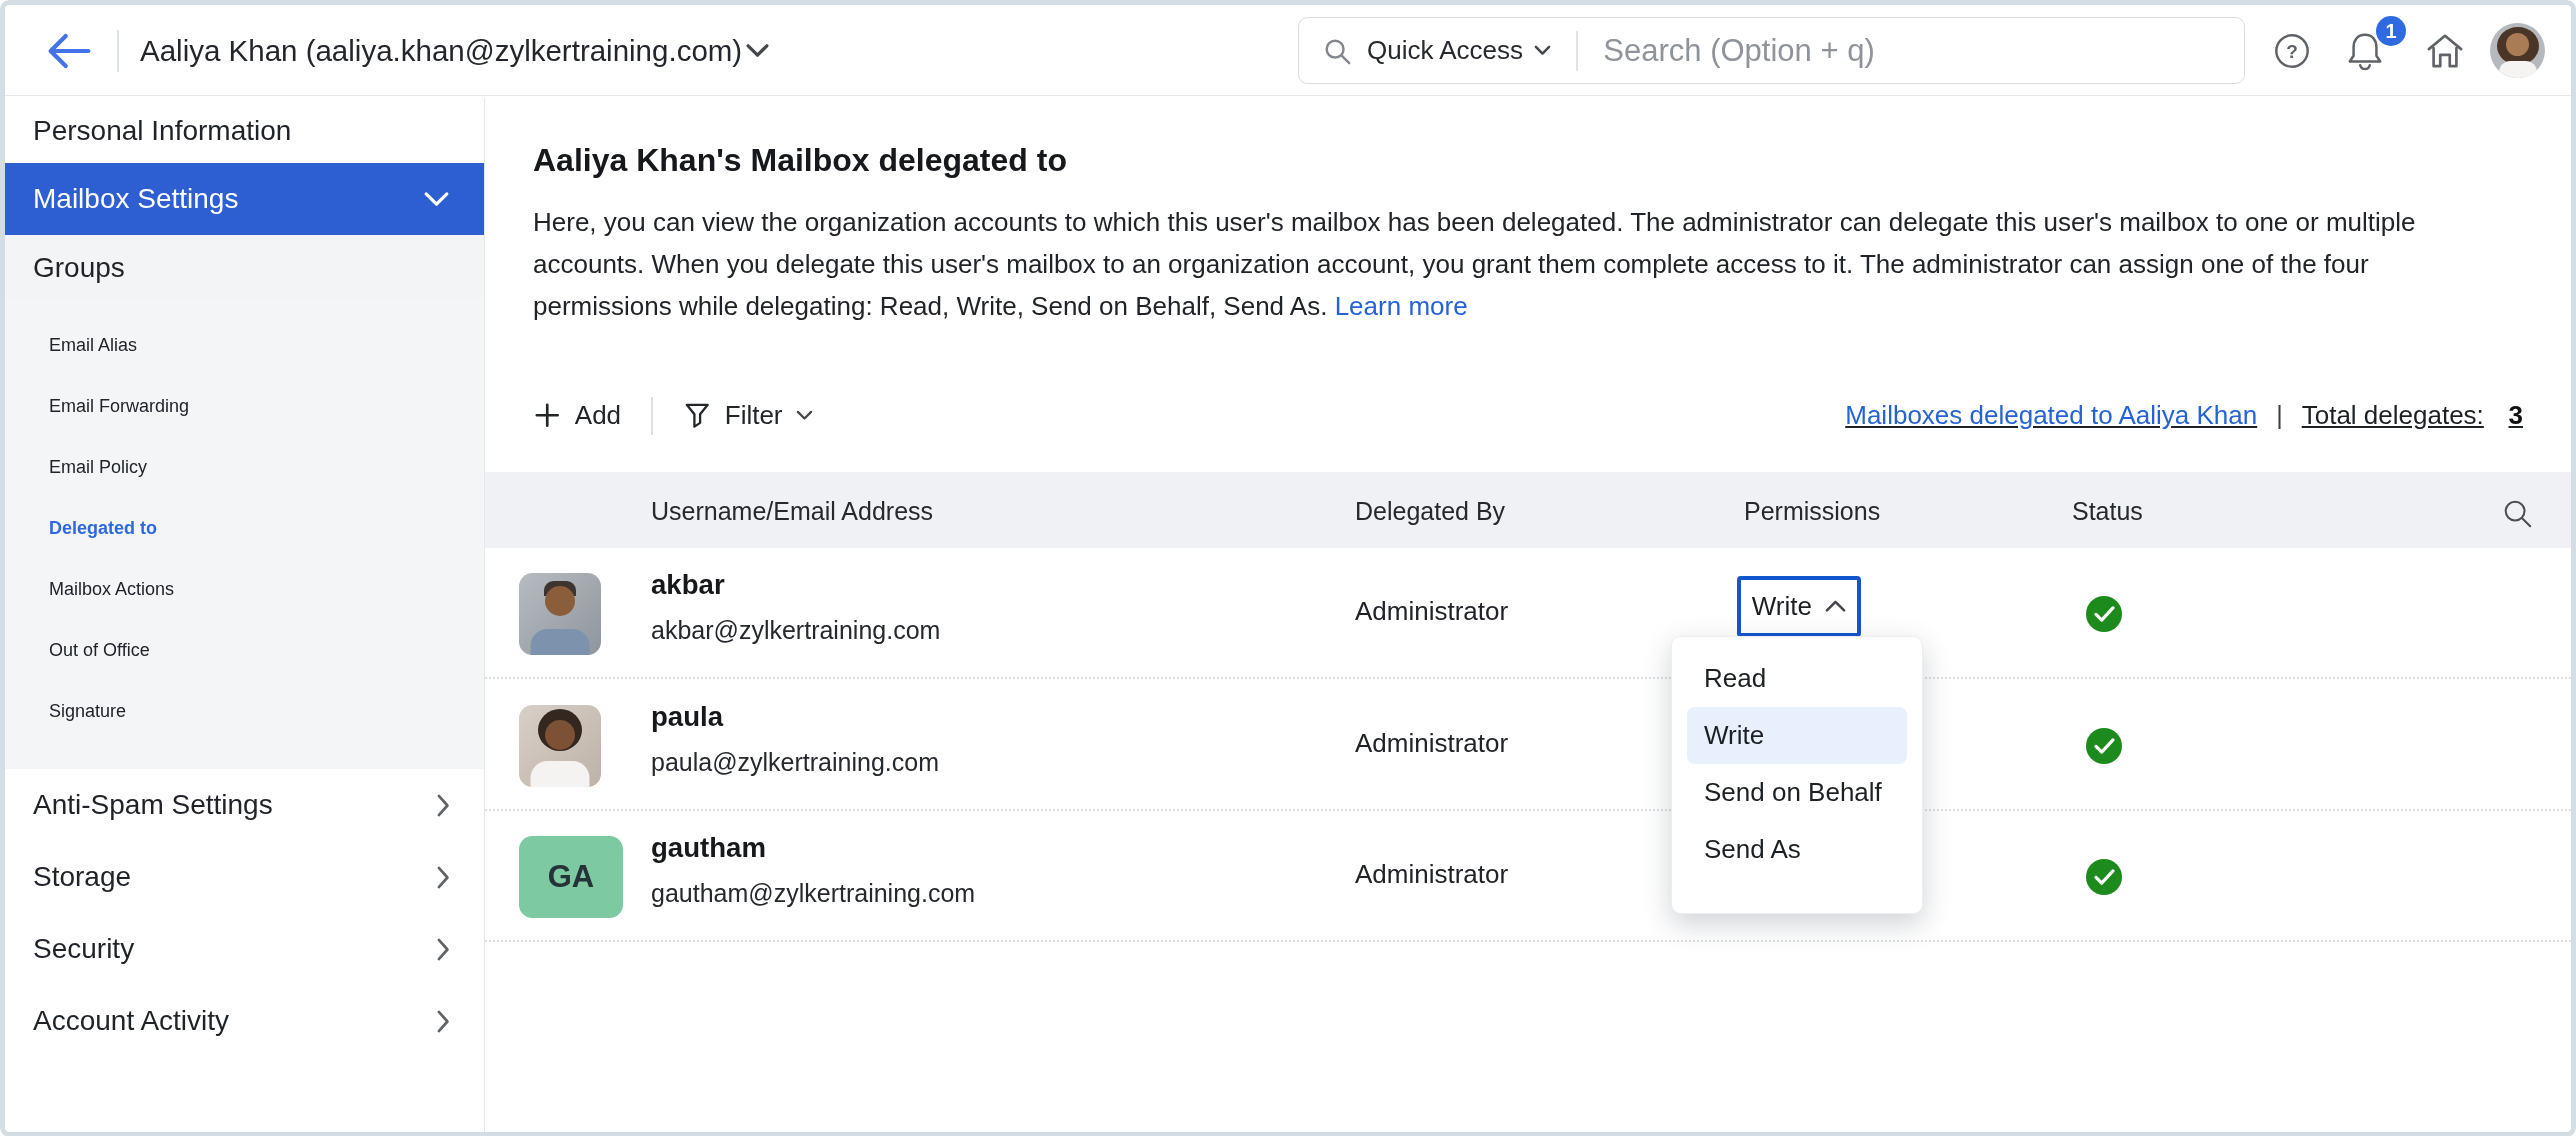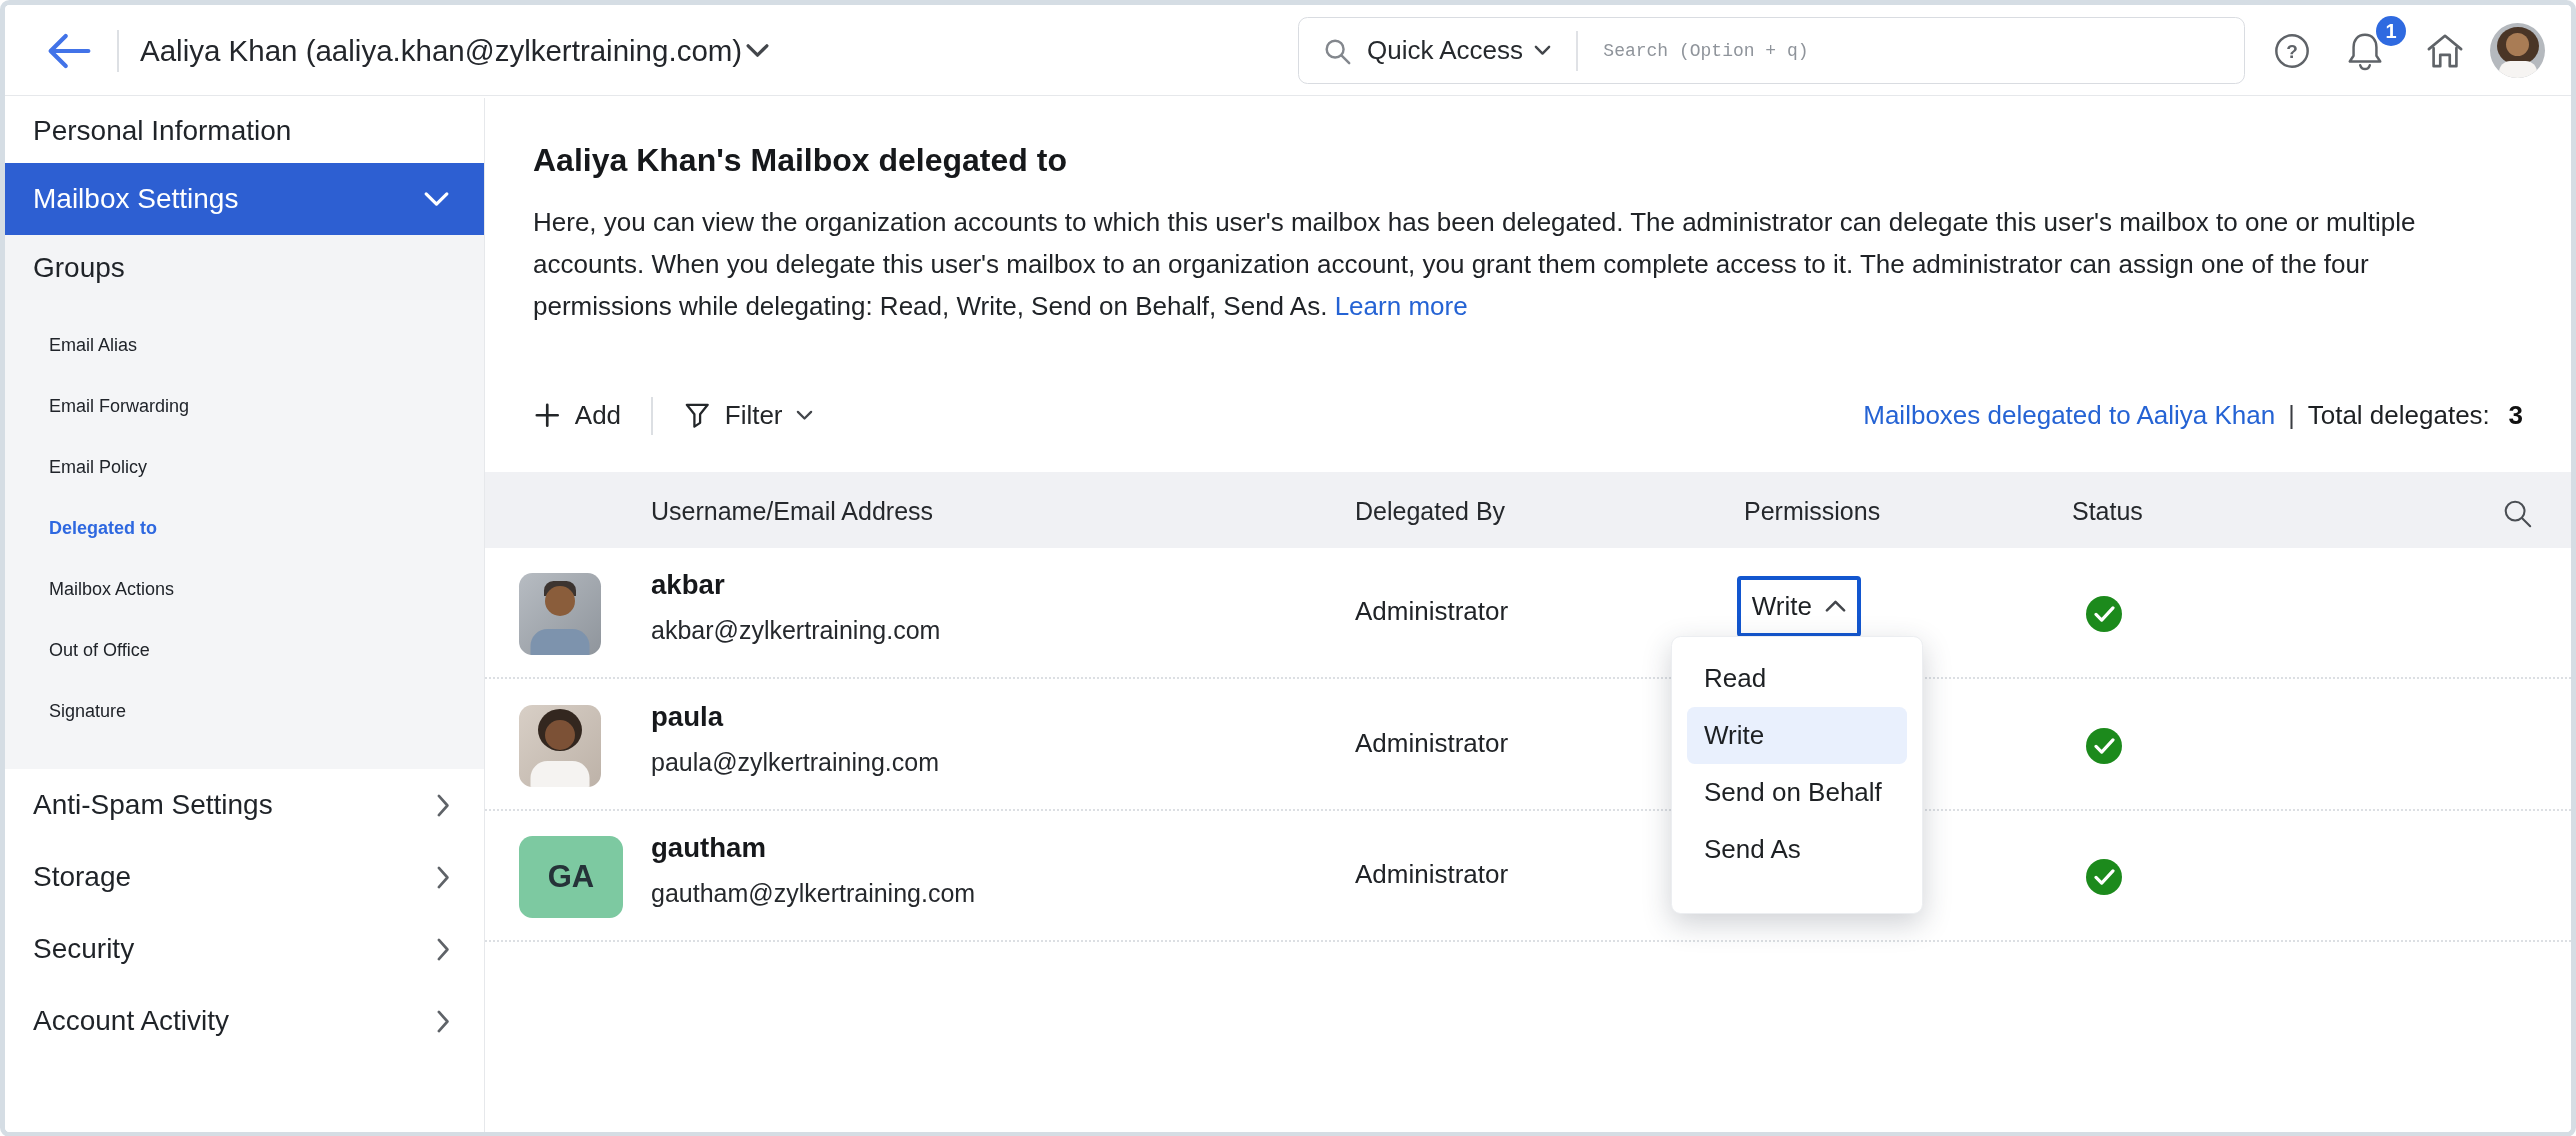--- a/index.html
+++ b/index.html
@@ -31,22 +31,22 @@
   .user-menu .title { font-size:29.5px; color:#23262b; }
   .search-bar {
     position:absolute; left:1293px; top:12.4px; width:947px; height:67px;
     border:1.9px solid #d9dce1; border-radius:9.5px; background:#fff;
     display:flex; align-items:center; padding:0 23px;
   }
   .search-bar .qa-label { font-size:26px; color:#26292d; margin-left:15px; }
   .search-bar .qa-chevron { margin-left:11.4px; }
   .search-bar .inner-div { width:1.9px; height:40px; background:#e0e2e6; margin:0 25px; }
   .search-input {
-    flex:1; border:none; outline:none; font-size:18px; color:#15803d;
-    font-family:Liberation Mono, monospace; background:transparent;
+    flex:1; border:none; outline:none; font-size:31px; color:#15803d;
+    font-family:Liberation Sans, sans-serif; background:transparent;
   }
   .search-input::placeholder { color:#8f949b; }
   .hdr-icon { position:absolute; top:0; height:91px; display:flex; align-items:center; cursor:pointer; }
   .help-icon { left:2268px; }
   .bell-icon { left:2340px; }
   .badge {
     position:absolute; left:2371px; top:11.4px; min-width:30px; height:30px; border-radius:15px;
     background:#2f6ae0; color:#fff; font-size:20px; display:flex; align-items:center;
     justify-content:center; font-weight:700; padding:0 5.7px; z-index:2;
   }
@@ -88,21 +88,21 @@
   }
   .page-desc {
     position:absolute; left:48px; top:105px; width:1949px;
     font-size:26px; line-height:42px; color:#202327;
   }
   .link { color:#2563d4; cursor:pointer; text-decoration:none; }
 
   .toolbar { position:absolute; left:48px; top:293px; height:53px; display:flex; align-items:center; }
   .tb-btn { display:flex; align-items:center; gap:13.3px; font-size:26px; color:#232629; background:none; border:none; cursor:pointer; font-family:"Liberation Sans", sans-serif; }
   .tb-divider { width:1.9px; height:38px; background:#dcdfe3; margin:0 30px; }
-  .summary { position:absolute; right:48px; top:293px; height:53px; display:flex; align-items:center; gap:13px; font-size:26px; }
+  .summary { position:absolute; right:48px; top:293px; height:53px; display:flex; align-items:center; gap:19px; font-size:26px;text-decoration:underline; }
   .summary .sep { color:#3a3d42; font-size:25px; }
   .summary .total-label { color:#1d2023; }
   .summary .total-value { font-weight:700; color:#111; margin-left:5.7px; }
 
   
   .tbl-header {
     position:absolute; left:0; top:376px; right:0; height:76px;
     background:#f0f1f4; font-size:25px; color:#25282c;
   }
   .tbl-header span { position:absolute; top:25px; }

